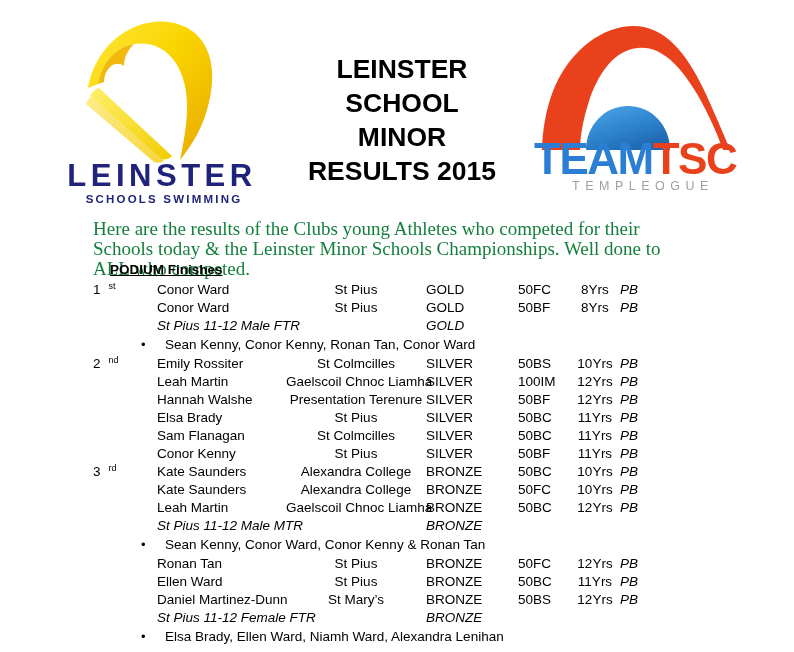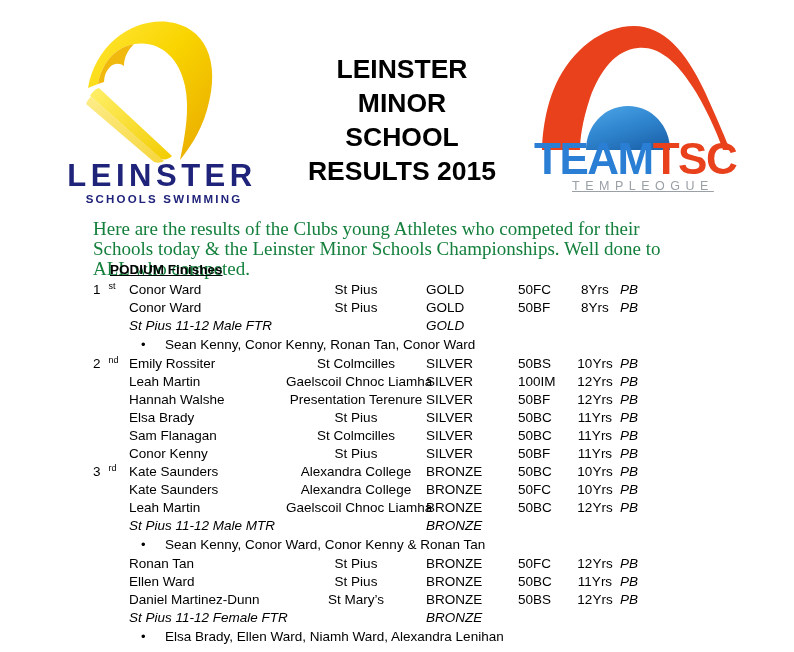--- a/index.html
+++ b/index.html
@@ -117,21 +117,20 @@
   .tsc-tsc  { color: #e8411c; }
   .tsc-templeogue {
     position: absolute;
     left: 48px;
     top: 42px;
     font-family: "Liberation Sans", sans-serif;
     font-size: 12.5px;
     letter-spacing: 5.5px;
     color: #9aa0a6;
     white-space: nowrap;
-    text-decoration: underline;
   }
 
   
   .intro {
     position: absolute;
     left: 93px;
     top: 219px;
     width: 580px;
     font-family: Liberation Serif, serif;
     font-size: 19px;
@@ -158,21 +157,21 @@
   }
   .row {
     position: relative;
     height: 18px;
     font-family: "Liberation Sans", sans-serif;
     font-size: 13.5px;
     line-height: 18px;
     white-space: nowrap;
   }
   .c-place  { position: absolute; left: 0px;   width: 42px; }
-  .c-name   { position: absolute; left: 36px;  width: 145px; }
+  .c-name   { position: absolute; left: 64px;  width: 145px; }
   .c-school { position: absolute; left: 193px; width: 140px; text-align: center; }
   .c-medal  { position: absolute; left: 333px; width: 85px; }
   .c-event  { position: absolute; left: 425px; width: 52px; }
   .c-age    { position: absolute; left: 478px; width: 48px; text-align: center; }
   .c-pb     { position: absolute; left: 527px; width: 34px; font-style: italic; }
 
   .c-place sup {
     font-size: 9px;
     vertical-align: super;
     line-height: 0;
@@ -234,22 +233,22 @@
       <path d="M14,86 C15,83 17,80 19,79 L92,143 C89,145 85,145 82,144 Z" fill="url(#goldGrad3)"></path>
     </svg>
     <div class="leinster-wordmark">
       <span class="leinster-word">LEINSTER</span>
       <span class="leinster-sub">SCHOOLS SWIMMING</span>
     </div>
   </div>
 
   <div class="doc-title">
     <div>LEINSTER</div>
+    <div>SCHOOL</div>
     <div>MINOR</div>
-    <div>SCHOOL</div>
     <div>RESULTS 2015</div>
   </div>
 
   <div class="tsc-logo">
     <svg class="tsc-mark" viewBox="0 0 240 132">
       <defs>
         <linearGradient id="domeGrad" x1="0" y1="0" x2="0.6" y2="1">
           <stop offset="0%" stop-color="#4ea6e8"></stop>
           <stop offset="55%" stop-color="#2f86cf"></stop>
           <stop offset="100%" stop-color="#1f68b0"></stop>

